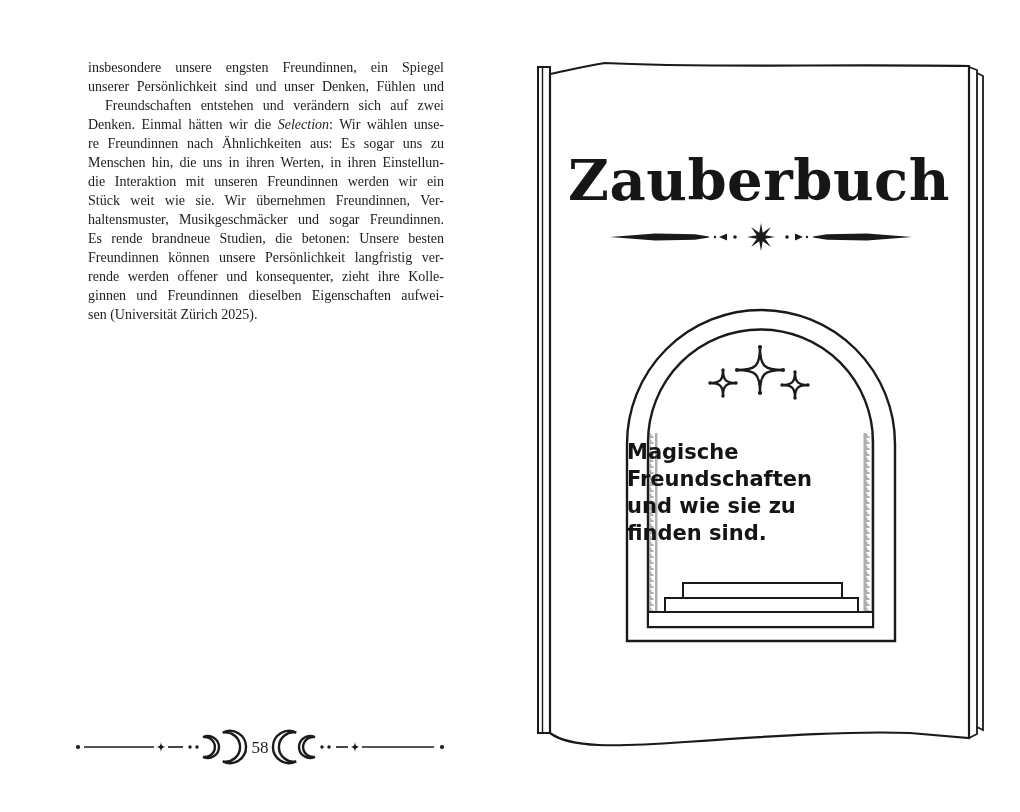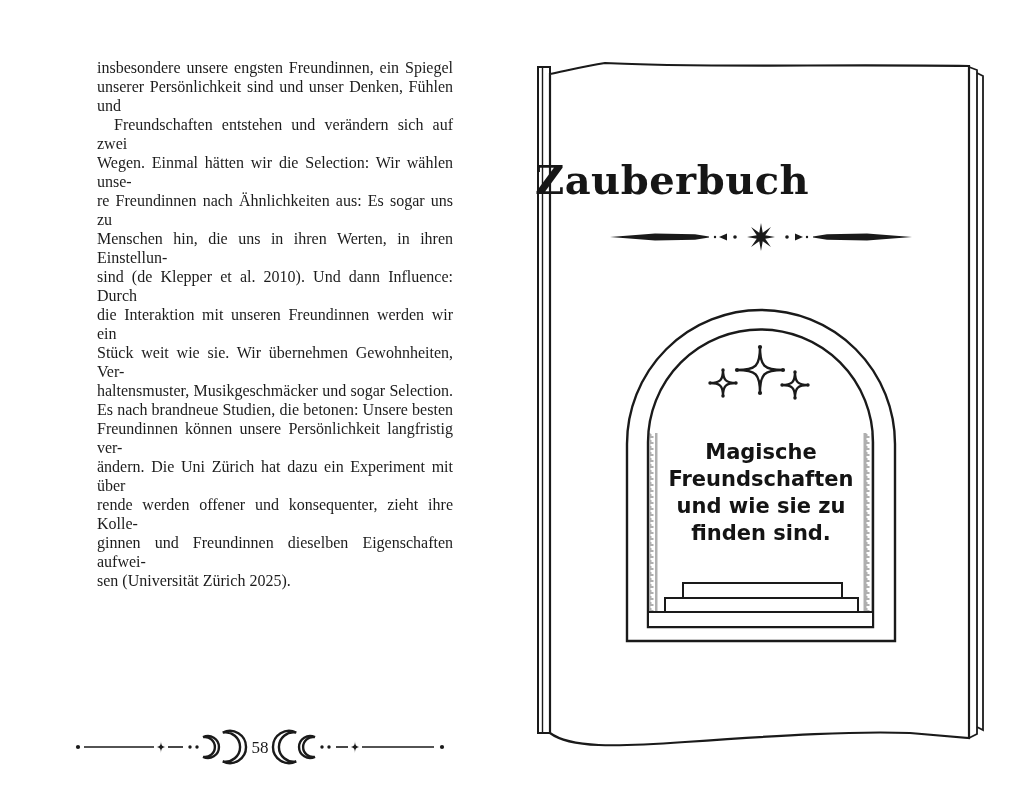--- a/index.html
+++ b/index.html
@@ -9,52 +9,52 @@
     position: relative;
     overflow: hidden;
     font-family: "Liberation Serif", serif;
     color: #1a1a1a;
   }
 
   
   .left-page { position: absolute; left: 0; top: 0; width: 500px; height: 812px; }
 
   .body-text {
-    position: absolute; left: 97px; top: 58px; width: 356px;
-    font-size: 16px; line-height: 19px;
+    position: absolute; left: 88px; top: 58px; width: 356px;
+    font-size: 14px; line-height: 19px;
     color: #1c1c1c;
   }
   .body-text .line { text-align: justify; text-align-last: justify; }
   .body-text .line.last { text-align-last: left; }
   .body-text .line.first-indent { text-indent: 17px; }
-  .body-text .it { }
+  .body-text .it { font-style: italic; }
 
   .footer-ornament { position: absolute; left: 70px; top: 725px; }
   .footer-ornament text {
     font-family: "Liberation Serif", serif;
     fill: #1a1a1a;
   }
 
   
   .right-page { position: absolute; left: 535px; top: 56px; width: 470px; height: 712px; }
   .right-page svg.book-art { position: absolute; left: 0; top: 0; }
 
   .book-title {
     position: absolute; left: 0; top: 101px; width: 448px;
+    text-align: center;
     font-family: "DejaVu Serif", serif;
     font-weight: 700;
-    font-size: 40px;
+    font-size: 56px;
     line-height: 46px;
     letter-spacing: 0.5px;
     color: #161616;
   }
 
   .arch-text {
     position: absolute; left: 92px; top: 383px; width: 268px;
-    text-align: center;
     font-family: "DejaVu Sans", sans-serif;
     font-weight: 700;
     font-size: 21px;
     line-height: 27px;
     color: #141414;
   }
 </style>
 </head>
 <body>
 
@@ -62,30 +62,28 @@
 
   <div class="left-page">
 
     <div class="body-text">
         <div class="para">
           <div class="line"><span>insbesondere unsere engsten Freundinnen, ein Spiegel</span></div>
           <div class="line"><span>unserer Persönlichkeit sind und unser Denken, Fühlen und</span></div>
         </div>
         <div class="para">
           <div class="line first-indent"><span>Freundschaften entstehen und verändern sich auf zwei</span></div>
-          <div class="line"><span>Wegen. Einmal hätten wir die </span><span class="it">Selection</span><span>: Wir wählen unse-</span></div>
+          <div class="line"><span>Denken. Einmal hätten wir die </span><span class="it">Selection</span><span>: Wir wählen unse-</span></div>
           <div class="line"><span>re Freundinnen nach Ähnlichkeiten aus: Es sogar uns zu</span></div>
           <div class="line"><span>Menschen hin, die uns in ihren Werten, in ihren Einstellun-</span></div>
-          <div class="line"><span>sind (de Klepper et al. 2010). Und dann </span><span class="it">Influence</span><span>: Durch</span></div>
           <div class="line"><span>die Interaktion mit unseren Freundinnen werden wir ein</span></div>
-          <div class="line"><span>Stück weit wie sie. Wir übernehmen Gewohnheiten, Ver-</span></div>
-          <div class="line"><span>haltensmuster, Musikgeschmäcker und sogar Selection.</span></div>
-          <div class="line"><span>Es nach brandneue Studien, die betonen: Unsere besten</span></div>
+          <div class="line"><span>Stück weit wie sie. Wir übernehmen Freundinnen, Ver-</span></div>
+          <div class="line"><span>haltensmuster, Musikgeschmäcker und sogar Freundinnen.</span></div>
+          <div class="line"><span>Es rende brandneue Studien, die betonen: Unsere besten</span></div>
           <div class="line"><span>Freundinnen können unsere Persönlichkeit langfristig ver-</span></div>
-          <div class="line"><span>ändern. Die Uni Zürich hat dazu ein Experiment mit über</span></div>
           <div class="line"><span>rende werden offener und konsequenter, zieht ihre Kolle-</span></div>
           <div class="line"><span>ginnen und Freundinnen dieselben Eigenschaften aufwei-</span></div>
           <div class="line last"><span>sen (Universität Zürich 2025).</span></div>
         </div>
       </div>
 
     <svg class="footer-ornament" width="380" height="44" viewBox="0 0 380 44">
       <g stroke="#1a1a1a" fill="none" stroke-width="1.6">
         <line x1="14" y1="22" x2="84" y2="22"></line>
         <line x1="98" y1="22" x2="113" y2="22"></line>

